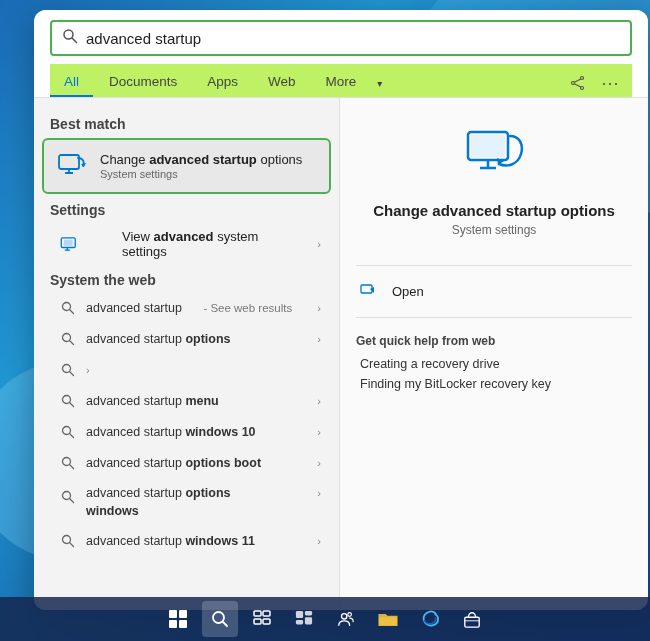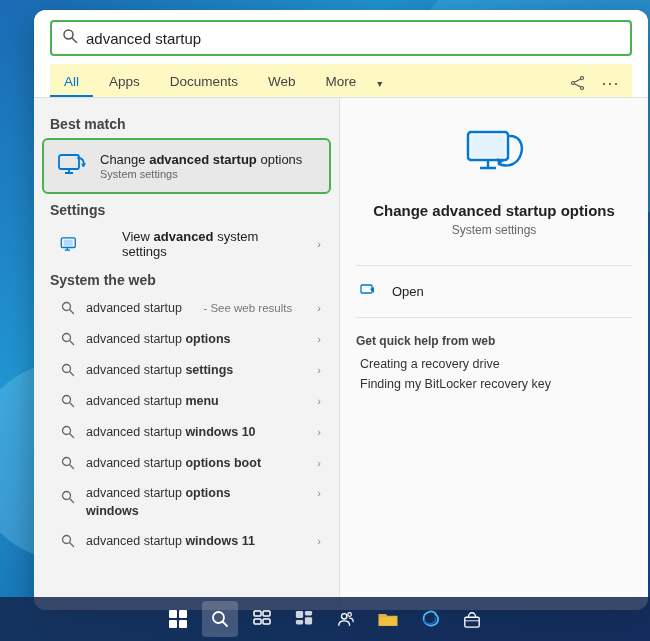--- a/index.html
+++ b/index.html
@@ -68,21 +68,21 @@
       flex: 1;
       background: transparent;
     }
 
     
     .tabs {
       display: flex;
       align-items: center;
       gap: 2px;
       padding: 4px 0 0 0;
-      background: #fef9c3;
+      background: #bef264;
     }
 
     .tab {
       padding: 6px 14px;
       font-size: 13.5px;
       color: #444;
       cursor: pointer;
       border-bottom: 2px solid transparent;
       white-space: nowrap;
     }
@@ -380,22 +380,22 @@
         <svg width="16" height="16" viewBox="0 0 16 16" fill="none" xmlns="http://www.w3.org/2000/svg">
           <circle cx="6.5" cy="6.5" r="4.5" stroke="#555" stroke-width="1.5"></circle>
           <line x1="10" y1="10" x2="14.5" y2="14.5" stroke="#555" stroke-width="1.5" stroke-linecap="round"></line>
         </svg>
       </span>
       <input class="search-input" type="text" value="advanced startup" style="">
     </div>
 
     <div class="tabs">
       <div class="tab active">All</div>
+      <div class="tab">Documents</div>
       <div class="tab">Apps</div>
-      <div class="tab">Documents</div>
       <div class="tab">Web</div>
       <div class="tab tab-more">
         <span>More</span>
         <span style="font-size:10px;">▾</span>
       </div>
       <div class="tabs-right">
         <div class="tabs-icon-btn">
           <svg width="16" height="16" viewBox="0 0 16 16" fill="#555" xmlns="http://www.w3.org/2000/svg">
             <circle cx="12" cy="3" r="1.5" stroke="#555" stroke-width="1.2" fill="none"></circle>
             <circle cx="12" cy="13" r="1.5" stroke="#555" stroke-width="1.2" fill="none"></circle>
@@ -479,21 +479,20 @@
         <span class="chevron">›</span>
       </div>
 
       <div class="web-item">
         <div class="web-search-icon">
           <svg width="14" height="14" viewBox="0 0 14 14" fill="none">
               <circle cx="5.5" cy="5.5" r="4" stroke="#666" stroke-width="1.3"></circle>
               <line x1="8.5" y1="8.5" x2="12.5" y2="12.5" stroke="#666" stroke-width="1.3" stroke-linecap="round"></line>
             </svg>
         </div>
-        <div class="web-item-text">advanced startup <b>settings</b></div>
         <span class="chevron">›</span>
       </div>
 
       <div class="web-item">
         <div class="web-search-icon">
           <svg width="14" height="14" viewBox="0 0 14 14" fill="none">
               <circle cx="5.5" cy="5.5" r="4" stroke="#666" stroke-width="1.3"></circle>
               <line x1="8.5" y1="8.5" x2="12.5" y2="12.5" stroke="#666" stroke-width="1.3" stroke-linecap="round"></line>
             </svg>
         </div>

